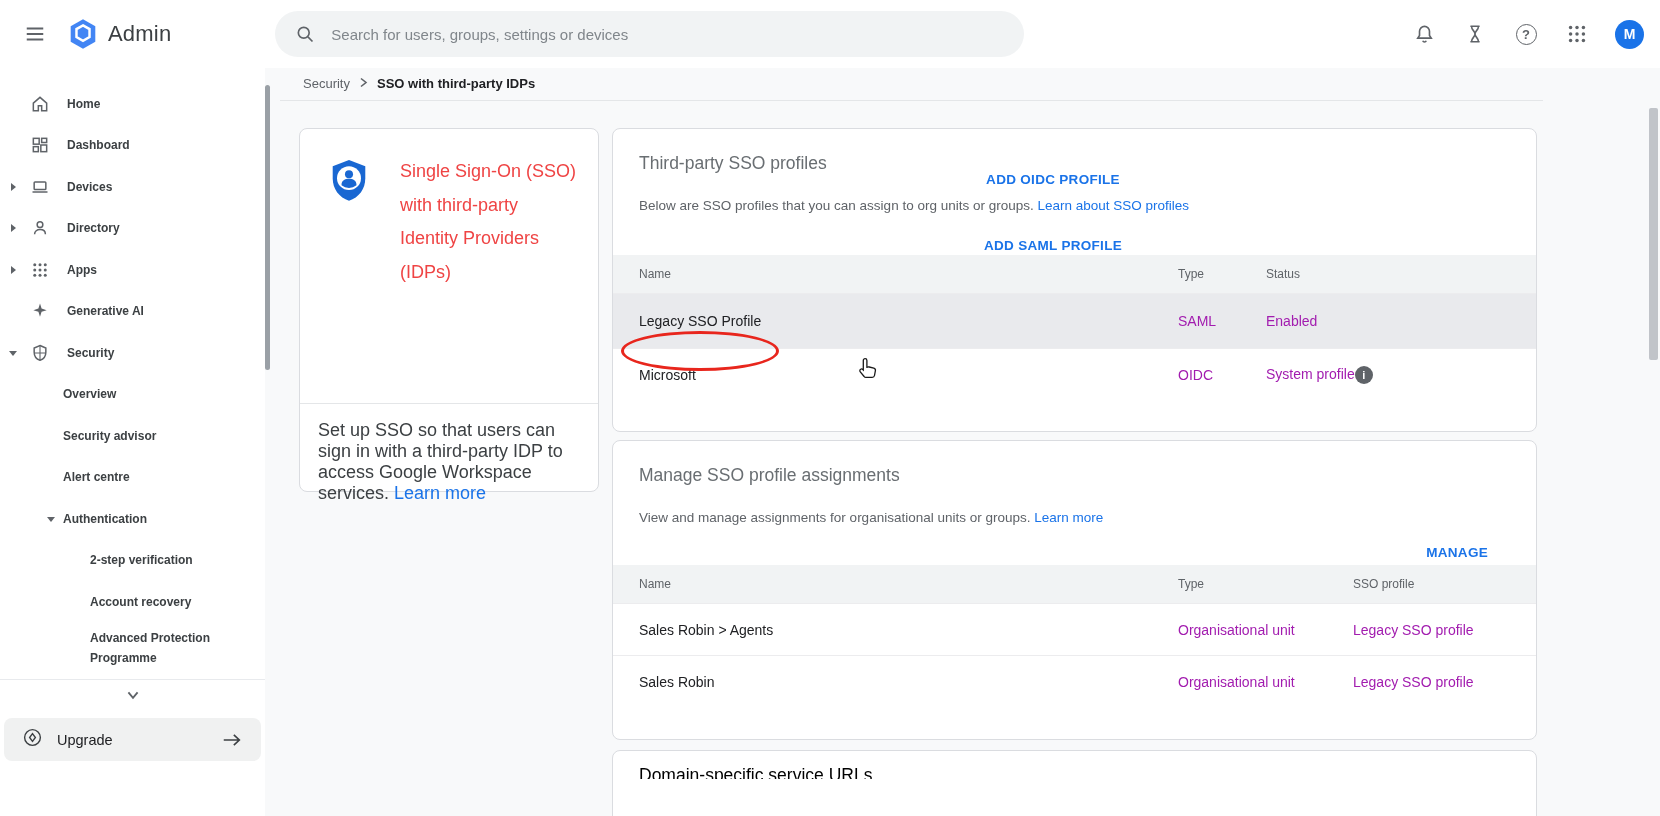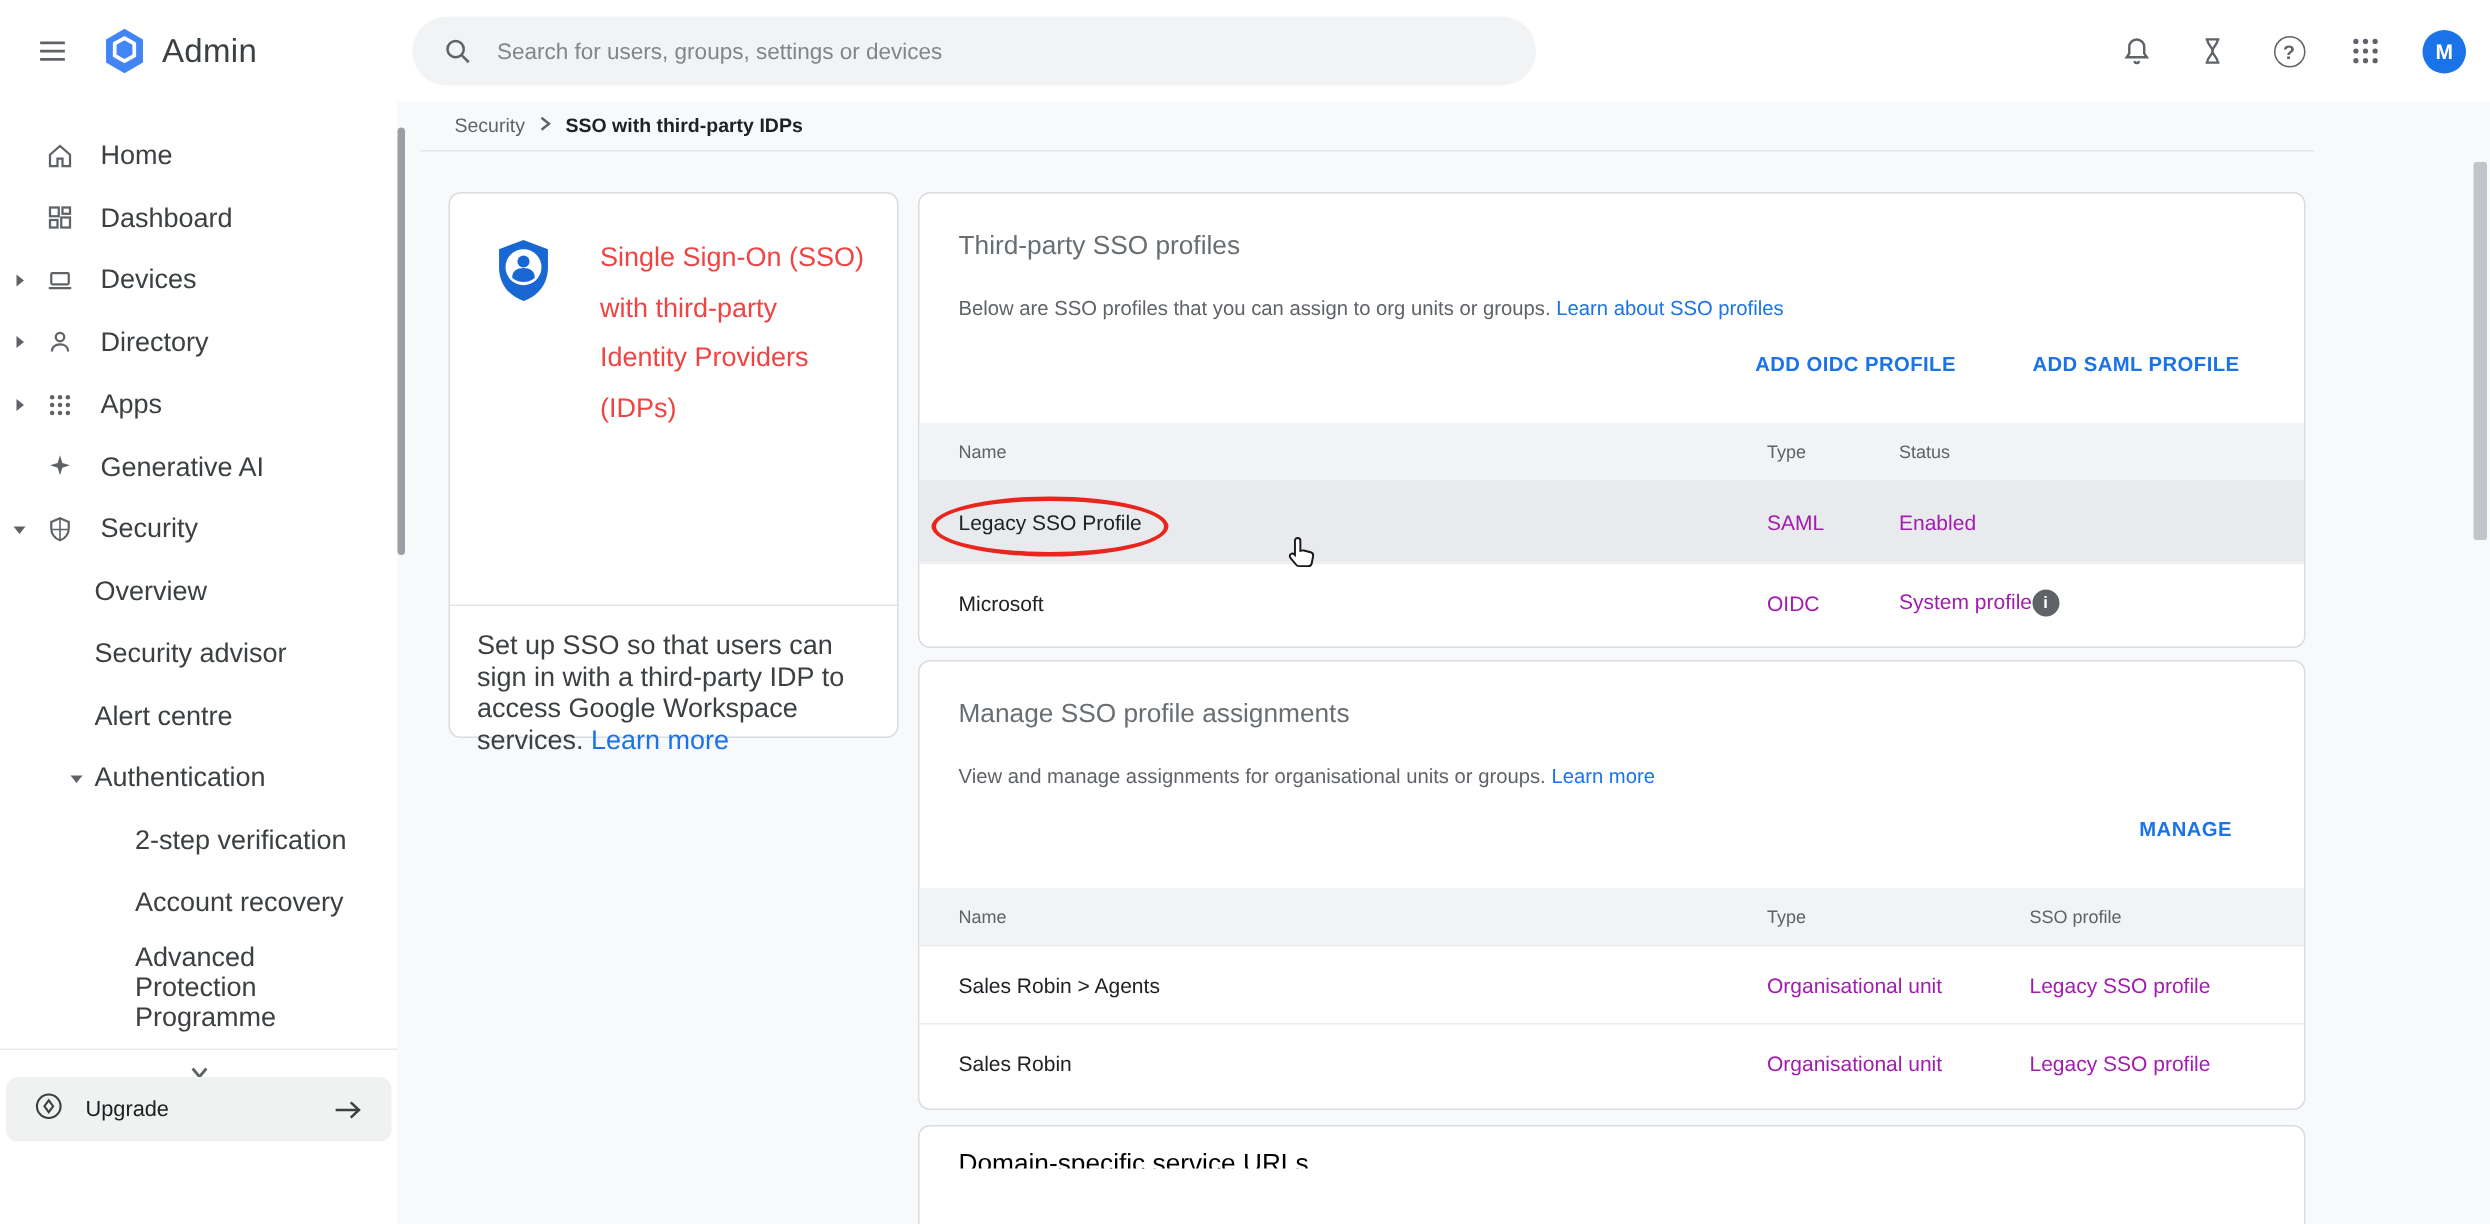--- a/index.html
+++ b/index.html
@@ -43,21 +43,21 @@
     display:flex; align-items:center; justify-content:center; cursor:pointer;
   }
   
   .sidebar {
     position:absolute; top:68px; left:0; width:265px; bottom:0;
     background:#fff; z-index:4;
   }
   .nav { padding-top:15px; }
   .nav-item {
     position:relative; height:41.5px; display:flex; align-items:center;
-    padding-left:30px; gap:17px; font-size:18px; color:#3c4043; cursor:pointer;
+    padding-left:30px; gap:17px; font-size:12px; color:#3c4043; cursor:pointer;font-weight:bold;
   }
   .nav-item .nav-icon { width:20px; height:20px; display:flex; align-items:center; justify-content:center; flex:0 0 20px; }
   .arrow-right {
     position:absolute; left:11px; top:50%; margin-top:-4px;
     width:0; height:0; border-left:5px solid #5f6368;
     border-top:4px solid transparent; border-bottom:4px solid transparent;
   }
   .arrow-down {
     position:absolute; left:9px; top:50%; margin-top:-2px;
     width:0; height:0; border-top:5px solid #5f6368;
@@ -104,30 +104,30 @@
   }
   .link { color:#1a73e8; cursor:pointer; text-decoration:none; }
   
   .profiles-card { left:612px; top:128px; width:925px; height:304px; overflow:hidden; }
   .assign-card  { left:612px; top:440px; width:925px; height:300px; overflow:hidden; }
   .partial-card { left:612px; top:750px; width:925px; height:80px; }
   .card-title { padding:24px 26px 0; font-size:17.5px; color:#696e72; }
   .card-desc  { margin-top:24px; padding:0 26px; font-size:13.5px; color:#5f6368; }
   .card-actions {
     display:flex; justify-content:flex-end; align-items:center;
-    gap:51px; padding:18px 43px 0 0; height:40px;
+    gap:51px; padding:18px 43px 0 0; height:40px;flex-direction:column;
   }
   .text-btn {
     font-size:13.5px; font-weight:bold; letter-spacing:.3px; color:#1a73e8;
     background:none; border:none; cursor:pointer; font-family:"Liberation Sans", sans-serif;
   }
   .manage-row { display:flex; justify-content:flex-end; padding:16px 48px 0 0; height:38px; }
   .grid-3a { display:grid; grid-template-columns:539px 88px 1fr; align-items:center; padding-left:26px; }
   .grid-3b { display:grid; grid-template-columns:539px 175px 1fr; align-items:center; padding-left:26px; }
-  .tbl-header { margin-top:29px; background:#f1f3f4; height:38px; font-size:12px; color:#5f6368; }
+  .tbl-header { margin-top:2px; background:#f1f3f4; height:38px; font-size:12px; color:#5f6368; }
   .tbl-row { height:52px; font-size:14px; color:#202124; border-top:1px solid #ececee; background:#fff; }
   .tbl-row.hl { background:#e9eaed; height:55px; }
   .cell-sub { color:#a21caf; }
   .status-cell { display:flex; align-items:flex-start; gap:0; }
   .info-dot {
     width:18px; height:18px; border-radius:50%; background:#5f6368; color:#fff;
     font-size:11px; font-weight:bold; display:flex; align-items:center; justify-content:center;
     cursor:pointer;
   }
   .clipped-title { margin-top:14px; height:14px; overflow:hidden; padding:0 26px; font-size:17.5px; color:#000000; }

